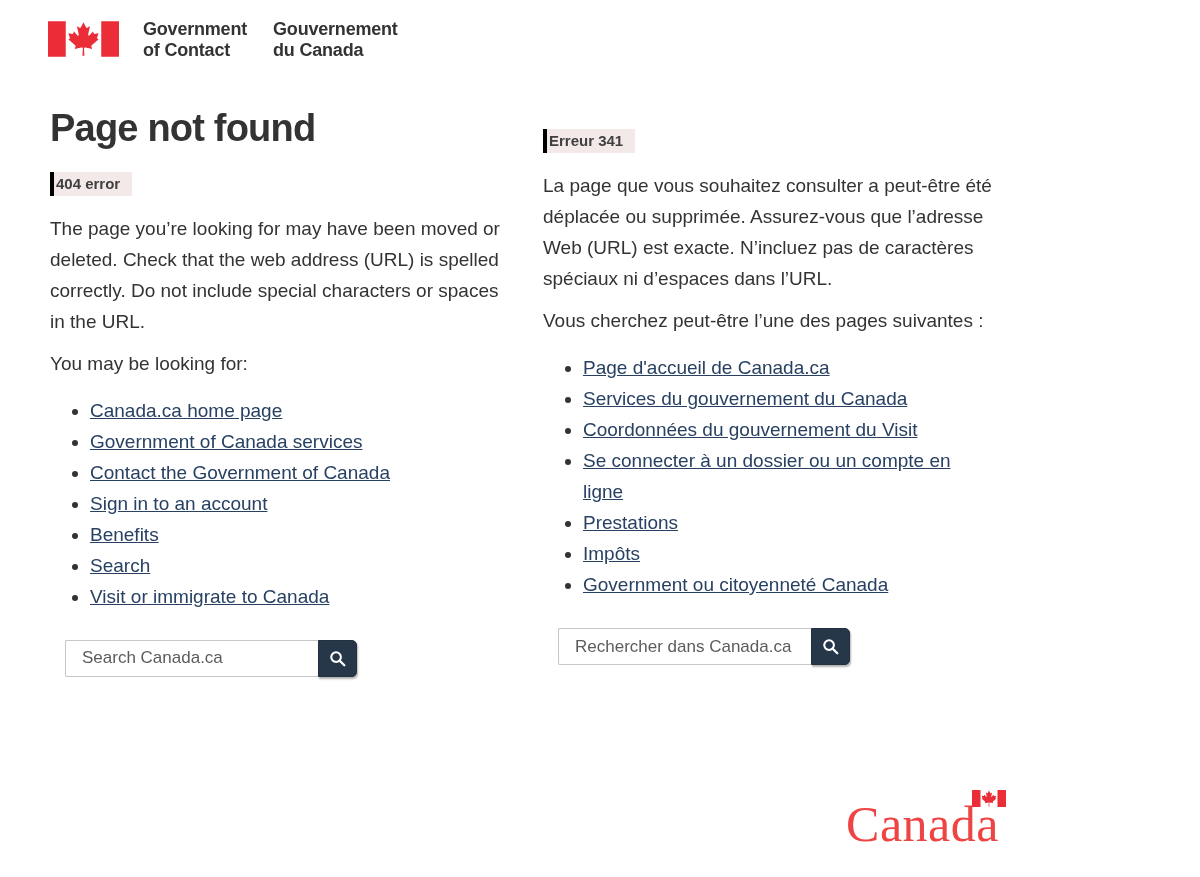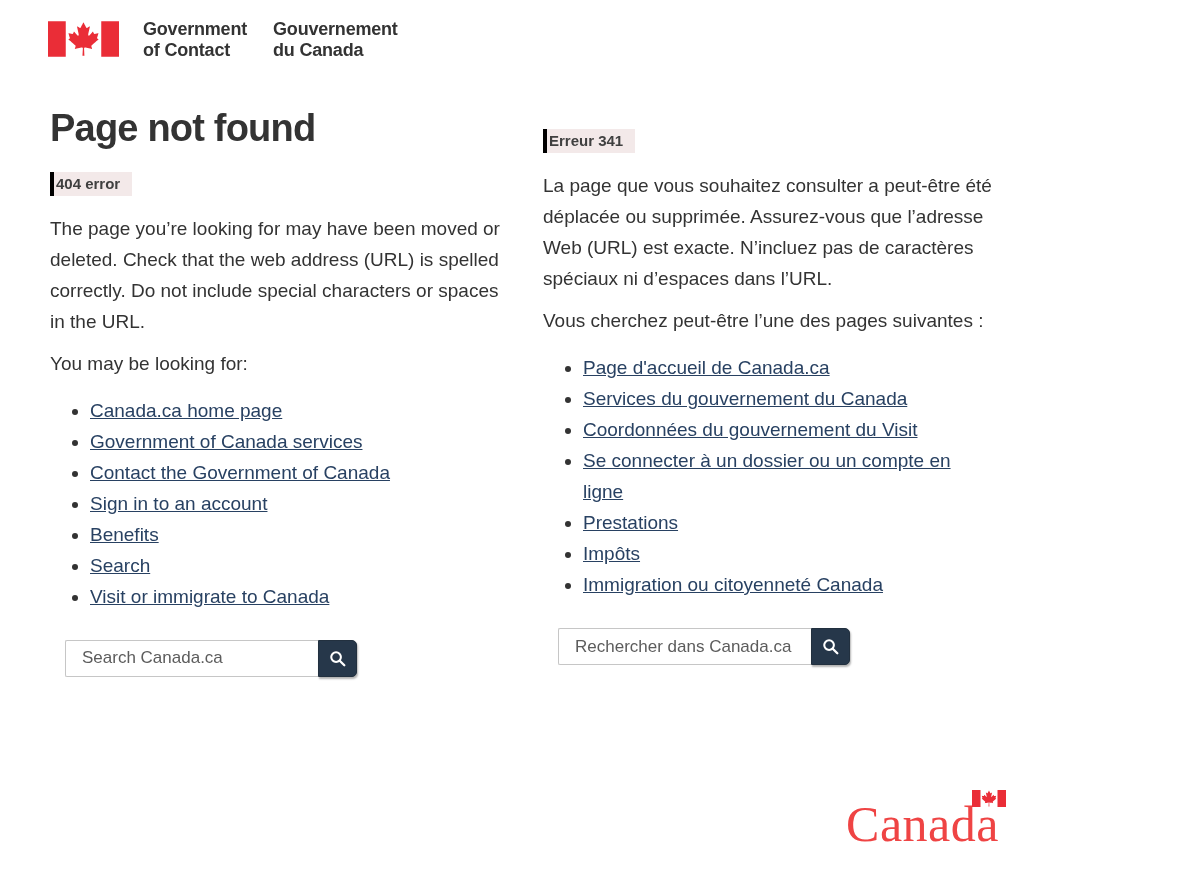--- a/index.html
+++ b/index.html
@@ -170,21 +170,21 @@
       <p class="error-badge">Erreur 341</p>
       <p class="description">La page que vous souhaitez consulter a peut-être été déplacée ou supprimée. Assurez-vous que l’adresse Web (URL) est exacte. N’incluez pas de caractères spéciaux ni d’espaces dans l’URL.</p>
       <p class="intro">Vous cherchez peut-être l’une des pages suivantes :</p>
       <ul class="links">
           <li><a href="#">Page d'accueil de Canada.ca</a></li>
           <li><a href="#">Services du gouvernement du Canada</a></li>
           <li><a href="#">Coordonnées du gouvernement du Visit</a></li>
           <li><a href="#">Se connecter à un dossier ou un compte en ligne</a></li>
           <li><a href="#">Prestations</a></li>
           <li><a href="#">Impôts</a></li>
-          <li><a href="#">Immigration ou citoyenneté Canada</a></li>
+          <li><a href="#">Government ou citoyenneté Canada</a></li>
         </ul>
       <form class="search-form">
         <input class="search-input" type="text" placeholder="Rechercher dans Canada.ca" style="">
         <button class="search-button" type="submit">
           <svg class="magnifier-svg" viewBox="0 0 24 24" fill="none" stroke="#fff" aria-hidden="true">
             <circle cx="10.2" cy="10.2" r="6.1" stroke-width="2.6"></circle>
             <line x1="14.8" y1="14.8" x2="20.6" y2="20.6" stroke-width="2.9" stroke-linecap="round"></line>
           </svg>
         </button>
       </form>

